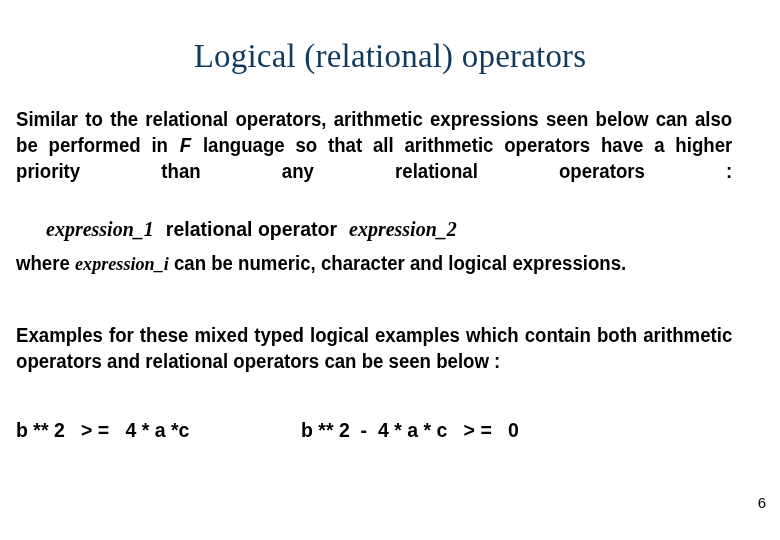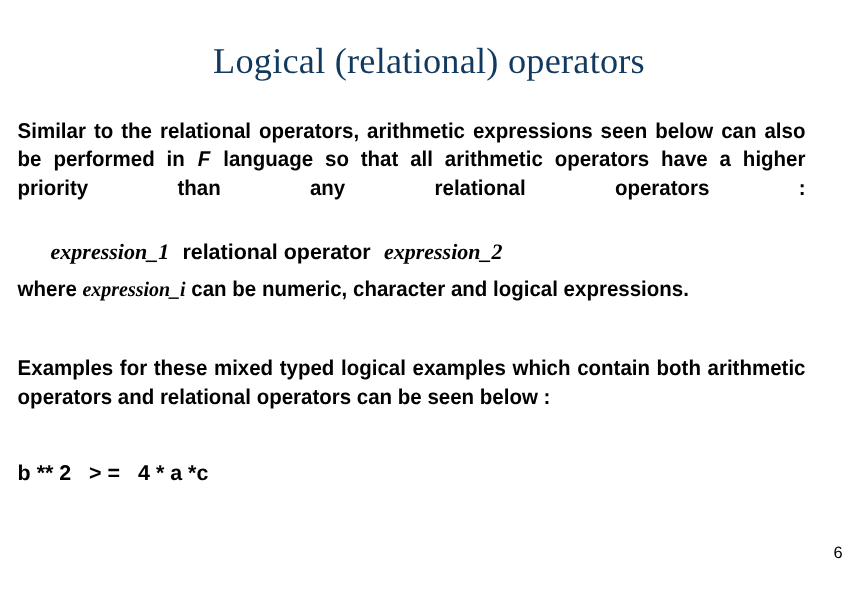--- a/index.html
+++ b/index.html
@@ -161,20 +161,21 @@
 
   <div class="body-block no-justify-last" id="para-where">
     <span>where  </span><span class="expr-ital">expression_i</span><span>  can   be   numeric,  character  and  logical expressions.</span>
   </div>
 
   <div class="body-block no-justify-last" id="para-examples">Examples for these mixed typed logical examples which contain both arithmetic operators and relational operators can be seen below :</div>
 
   <div class="examples">
     <div class="ex-row">
       <div class="ex-cell ex-col-left">b ** 2   &gt; =   4 * a *c</div>
+      <div class="ex-cell ex-col-right">b ** 2  -  4 * a * c   &gt; =   0</div>
     </div>
     <div class="ex-row">
     </div>
   </div>
 
   <div class="page-number">6</div>
 
 </div>
 
 </body></html>

